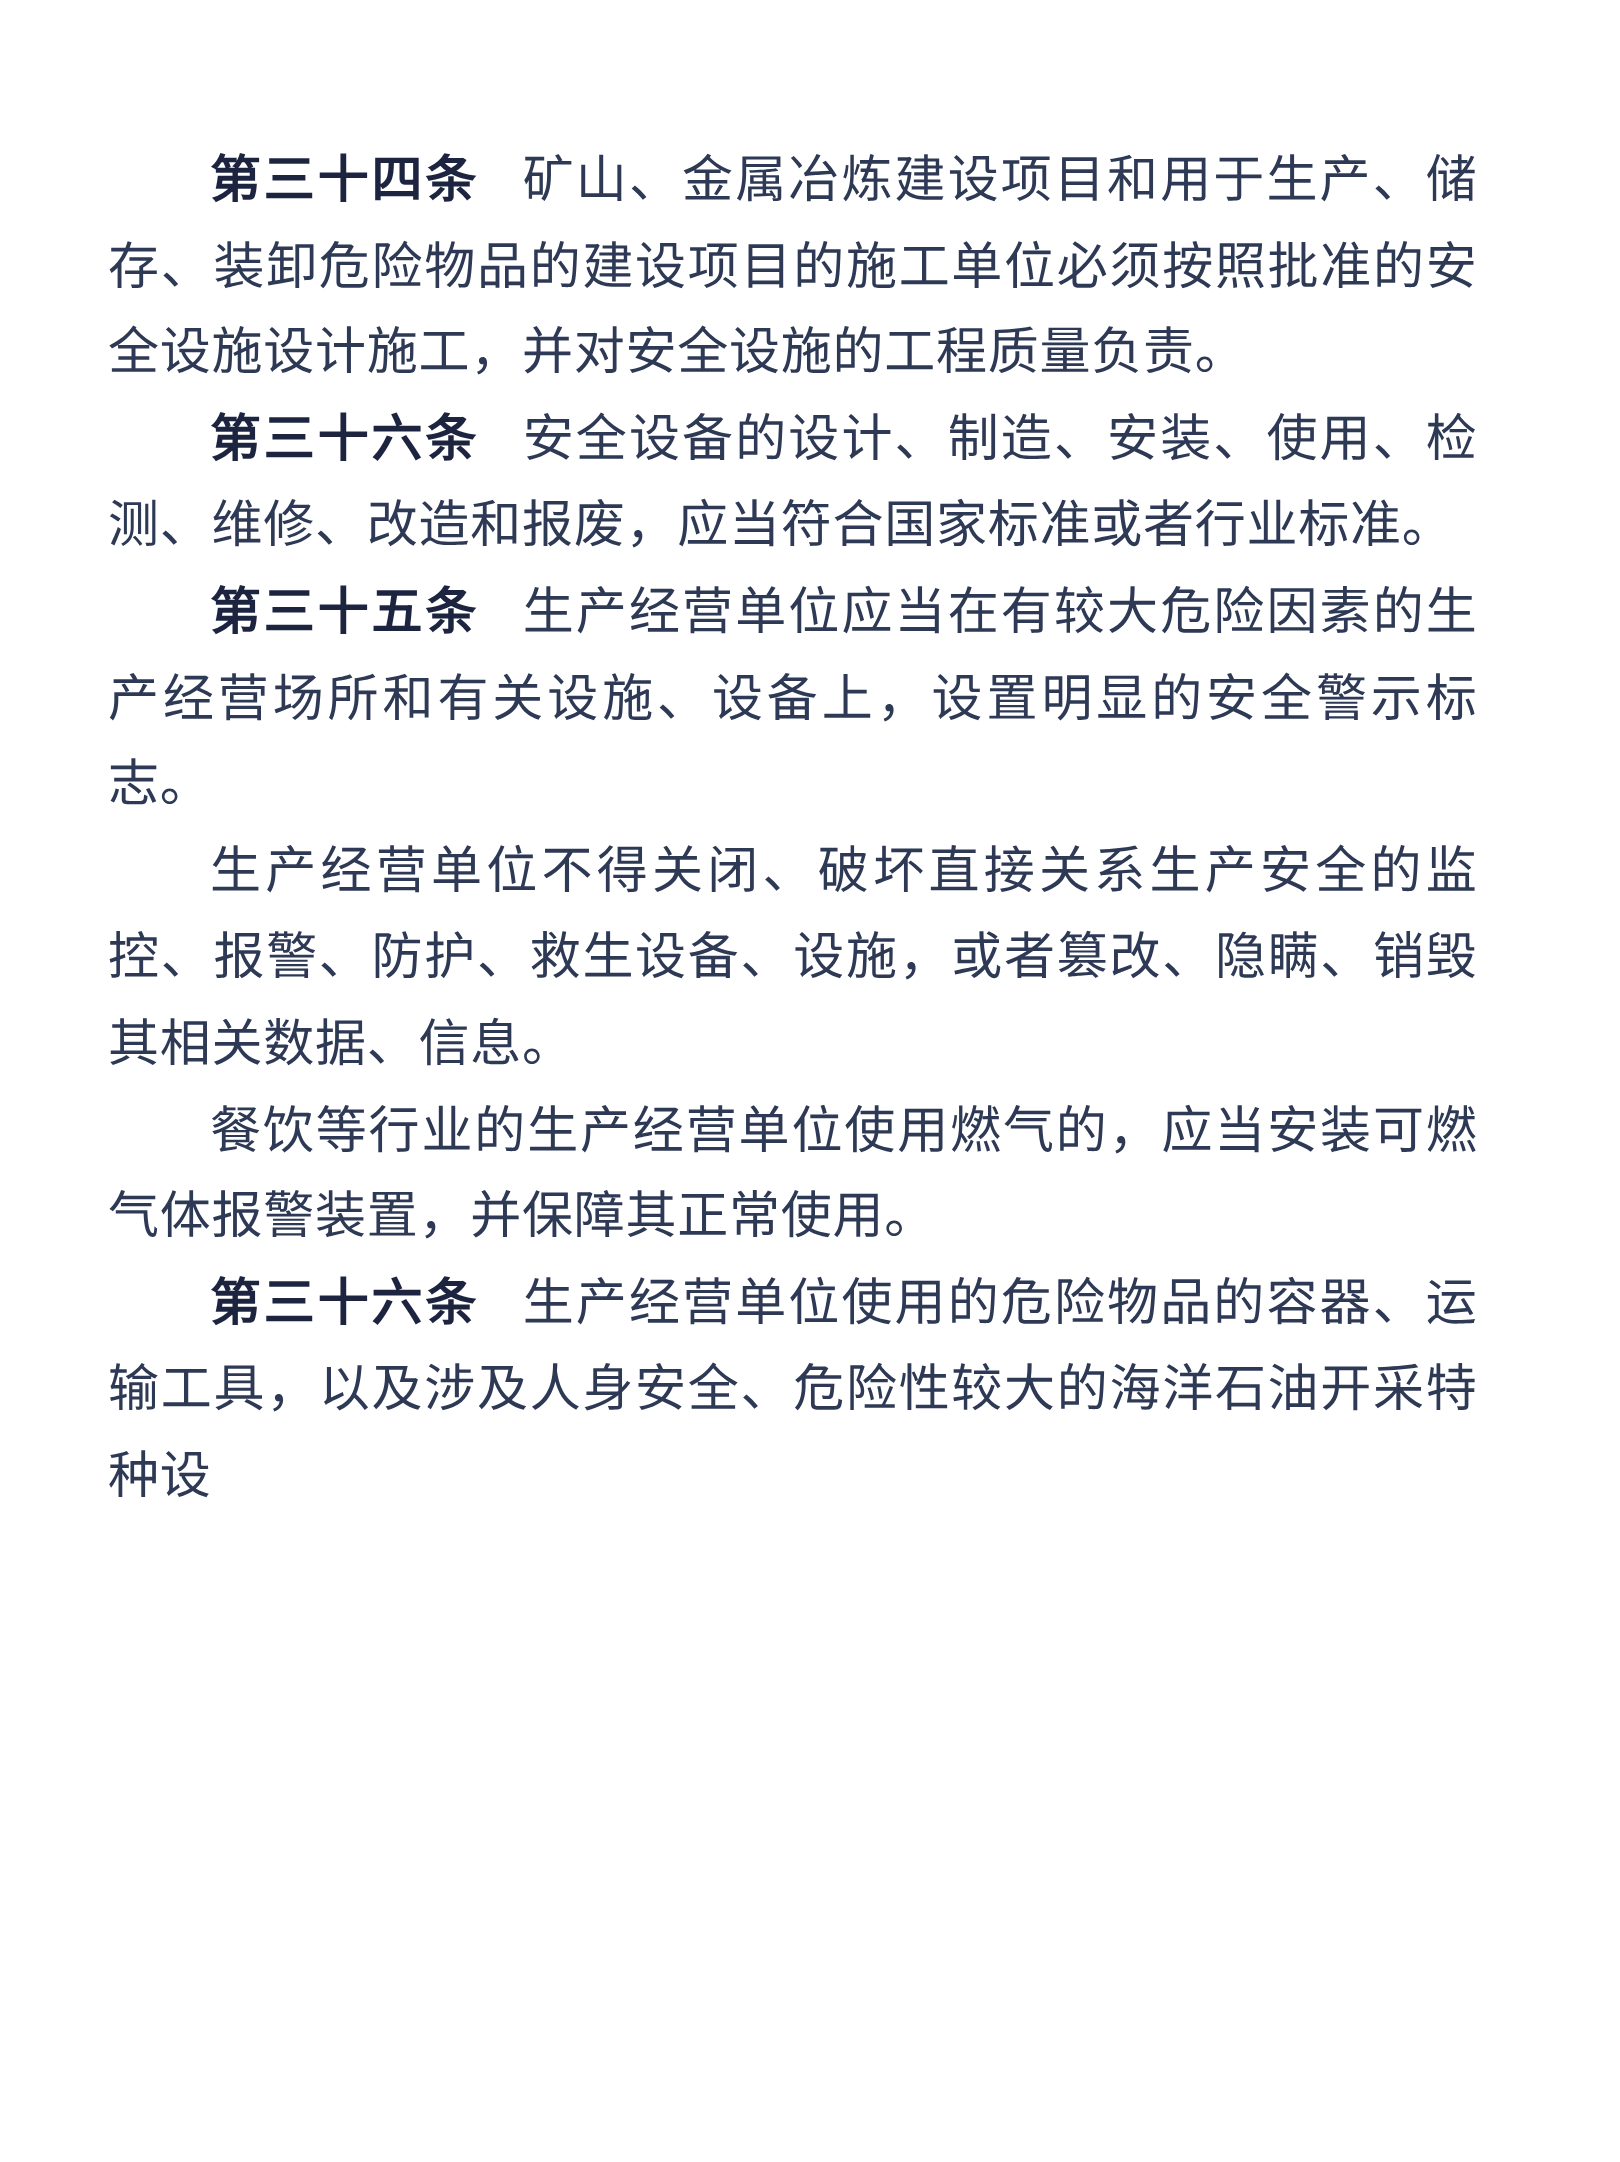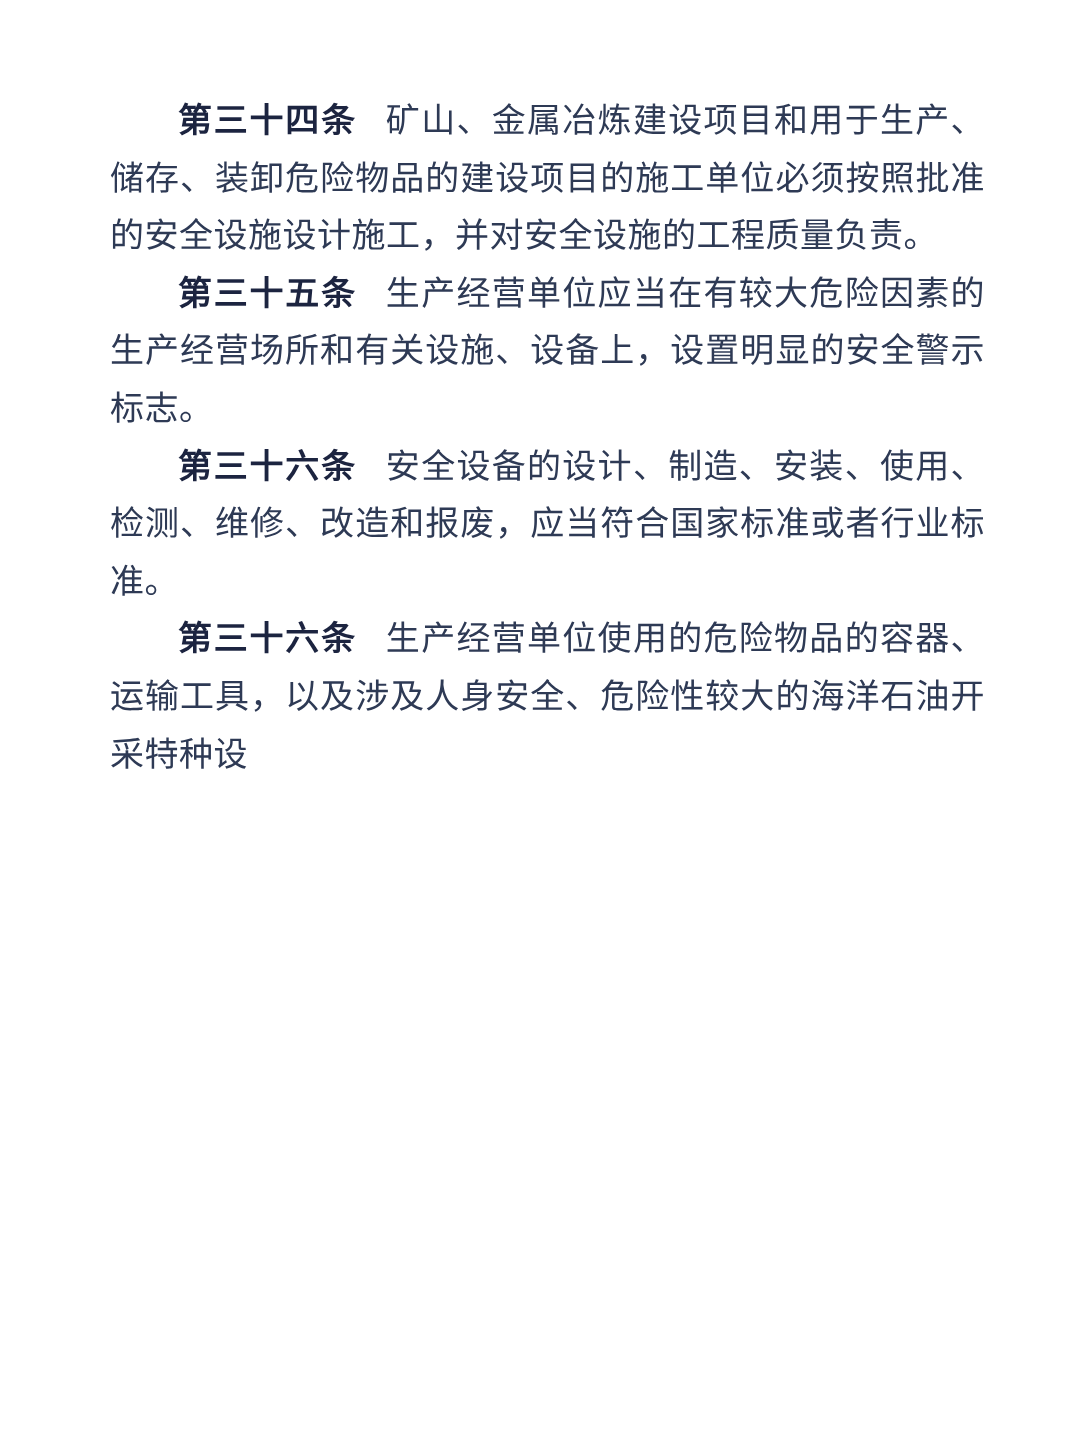--- a/index.html
+++ b/index.html
@@ -10,21 +10,21 @@
   body {
     width: 1080px;
     height: 1441px;
     overflow: hidden;
     position: relative;
   }
   .page {
     box-sizing: border-box;
     width: 1080px;
     height: 1441px;
-    padding: 92px 95px 0 110px;
+    padding: 92px 95px 0 72px;
     background: #ffffff;
   }
   .doc {
     font-family: "Liberation Serif", "DejaVu Serif", serif;
     font-size: 34px;
     line-height: 57.6px;
     color: #2e3a55;
     text-align: justify;
     text-justify: inter-ideograph;
     letter-spacing: 0.5px;
@@ -50,28 +50,34 @@
 
 <div class="page">
   <div class="doc">
 
     <p>
       <span class="art">第三十四条</span><span>矿山、金属冶炼建设项目和用于生产、储存、装卸危险物品的建设项目的施工单位必须按照批准的安全设施设计施工，并对安全设施的工程质量负责。</span>
     </p>
 
 
     <p>
+      <span class="art">第三十六条</span><span>安全设备的设计、制造、安装、使用、检测、维修、改造和报废，应当符合国家标准或者行业标准。</span>
+    </p>
+
+    <p>
       <span class="art">第三十五条</span><span>生产经营单位应当在有较大危险因素的生产经营场所和有关设施、设备上，设置明显的安全警示标志。</span>
     </p>
 
+
     <p>
-      <span class="art">第三十六条</span><span>安全设备的设计、制造、安装、使用、检测、维修、改造和报废，应当符合国家标准或者行业标准。</span>
+      <span class="art"></span><span>生产经营单位不得关闭、破坏直接关系生产安全的监控、报警、防护、救生设备、设施，或者篡改、隐瞒、销毁其相关数据、信息。</span>
     </p>
 
-
-
+    <p>
+      <span class="art"></span><span>餐饮等行业的生产经营单位使用燃气的，应当安装可燃气体报警装置，并保障其正常使用。</span>
+    </p>
 
     <p>
       <span class="art">第三十六条</span><span>生产经营单位使用的危险物品的容器、运输工具，以及涉及人身安全、危险性较大的海洋石油开采特种设</span>
     </p>
 
   </div>
 </div>
 
 </body></html>

